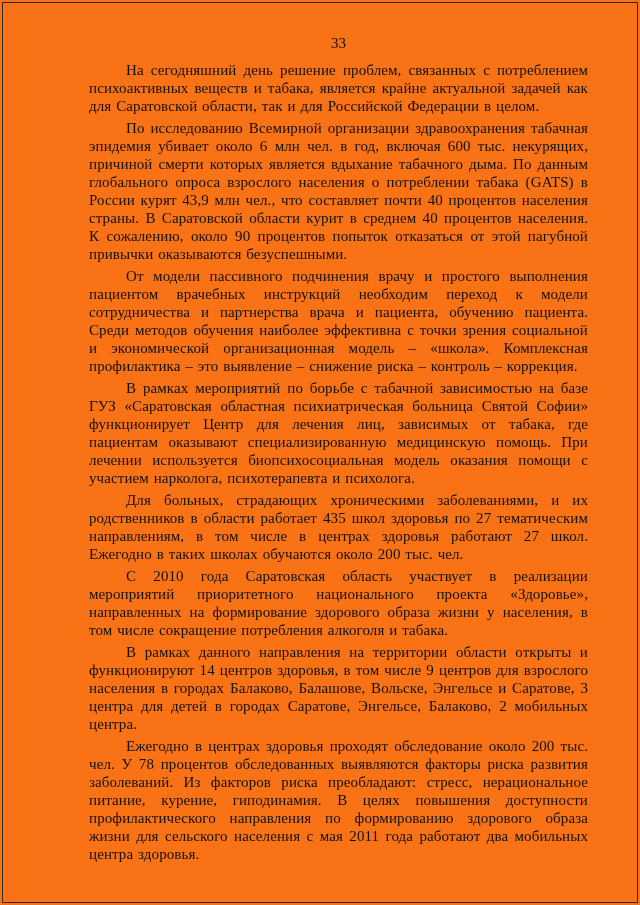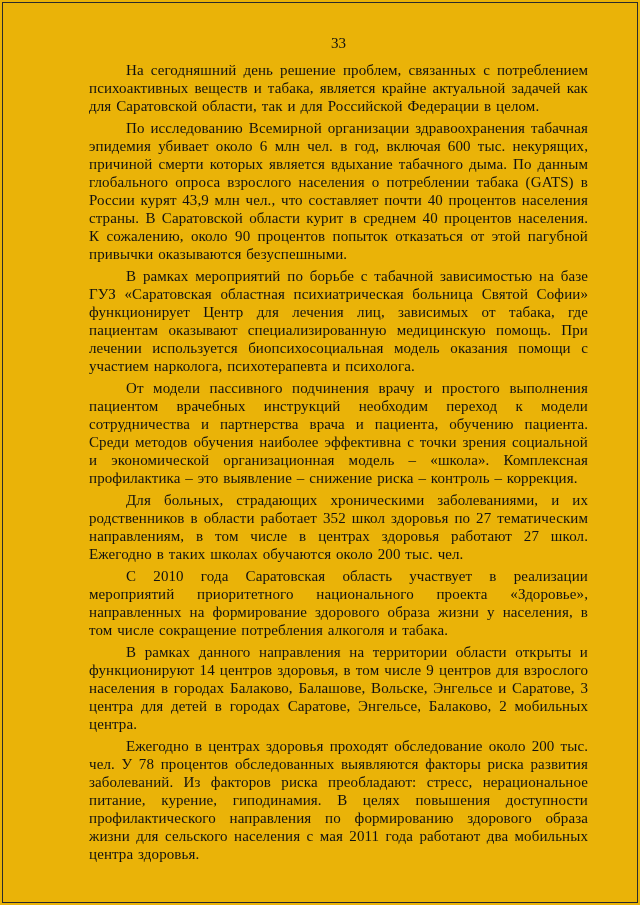--- a/index.html
+++ b/index.html
@@ -4,21 +4,21 @@
 <style>
   html, body {
     margin: 0;
     padding: 0;
     background: #ffffff;
   }
   .page {
     position: relative;
     width: 640px;
     height: 905px;
-    background: #eab308;
+    background: #f97316;
     overflow: hidden;
     font-family: "Liberation Serif", "DejaVu Serif", serif;
     color: #111111;
   }
   .page-frame {
     position: absolute;
     left: 2px;
     top: 2px;
     right: 2px;
     bottom: 2px;
@@ -49,20 +49,20 @@
 </style>
 </head>
 <body>
 
 <div class="page">
   <div class="page-frame"></div>
   <div class="content">
     <div class="page-number">33</div>
     <p>На сегодняшний день решение проблем, связанных с потреблением психоактивных веществ и табака, является крайне актуальной задачей как для Саратовской области, так и для Российской Федерации в целом.</p>
     <p>По исследованию Всемирной организации здравоохранения табачная эпидемия убивает около 6 млн чел. в год, включая 600 тыс. некурящих, причиной смерти которых является вдыхание табачного дыма. По данным глобального опроса взрослого населения о потреблении табака (GATS) в России курят 43,9 млн чел., что составляет почти 40 процентов населения страны. В Саратовской области курит в среднем 40 процентов населения. К сожалению, около 90 процентов попыток отказаться от этой пагубной привычки оказываются безуспешными.</p>
+    <p>От модели пассивного подчинения врачу и простого выполнения пациентом врачебных инструкций необходим переход к модели сотрудничества и партнерства врача и пациента, обучению пациента. Среди методов обучения наиболее эффективна с точки зрения социальной и экономической организационная модель – «школа». Комплексная профилактика – это выявление – снижение риска – контроль – коррекция.</p>
     <p>В рамках мероприятий по борьбе с табачной зависимостью на базе ГУЗ «Саратовская областная психиатрическая больница Святой Софии» функционирует Центр для лечения лиц, зависимых от табака, где пациентам оказывают специализированную медицинскую помощь. При лечении используется биопсихосоциальная модель оказания помощи с участием нарколога, психотерапевта и психолога.</p>
-    <p>От модели пассивного подчинения врачу и простого выполнения пациентом врачебных инструкций необходим переход к модели сотрудничества и партнерства врача и пациента, обучению пациента. Среди методов обучения наиболее эффективна с точки зрения социальной и экономической организационная модель – «школа». Комплексная профилактика – это выявление – снижение риска – контроль – коррекция.</p>
-    <p>Для больных, страдающих хроническими заболеваниями, и их родственников в области работает 352 школ здоровья по 27 тематическим направлениям, в том числе в центрах здоровья работают 27 школ. Ежегодно в таких школах обучаются около 200 тыс. чел.</p>
+    <p>Для больных, страдающих хроническими заболеваниями, и их родственников в области работает 435 школ здоровья по 27 тематическим направлениям, в том числе в центрах здоровья работают 27 школ. Ежегодно в таких школах обучаются около 200 тыс. чел.</p>
     <p>С 2010 года Саратовская область участвует в реализации мероприятий приоритетного национального проекта «Здоровье», направленных на формирование здорового образа жизни у населения, в том числе сокращение потребления алкоголя и табака.</p>
     <p>В рамках данного направления на территории области открыты и функционируют 14 центров здоровья, в том числе 9 центров для взрослого населения в городах Балаково, Балашове, Вольске, Энгельсе и Саратове, 3 центра для детей в городах Саратове, Энгельсе, Балаково, 2 мобильных центра.</p>
     <p>Ежегодно в центрах здоровья проходят обследование около 200 тыс. чел. У 78 процентов обследованных выявляются факторы риска развития заболеваний. Из факторов риска преобладают: стресс, нерациональное питание, курение, гиподинамия. В целях повышения доступности профилактического направления по формированию здорового образа жизни для сельского населения с мая 2011 года работают два мобильных центра здоровья.</p>
   </div>
 </div>
 
 </body></html>

